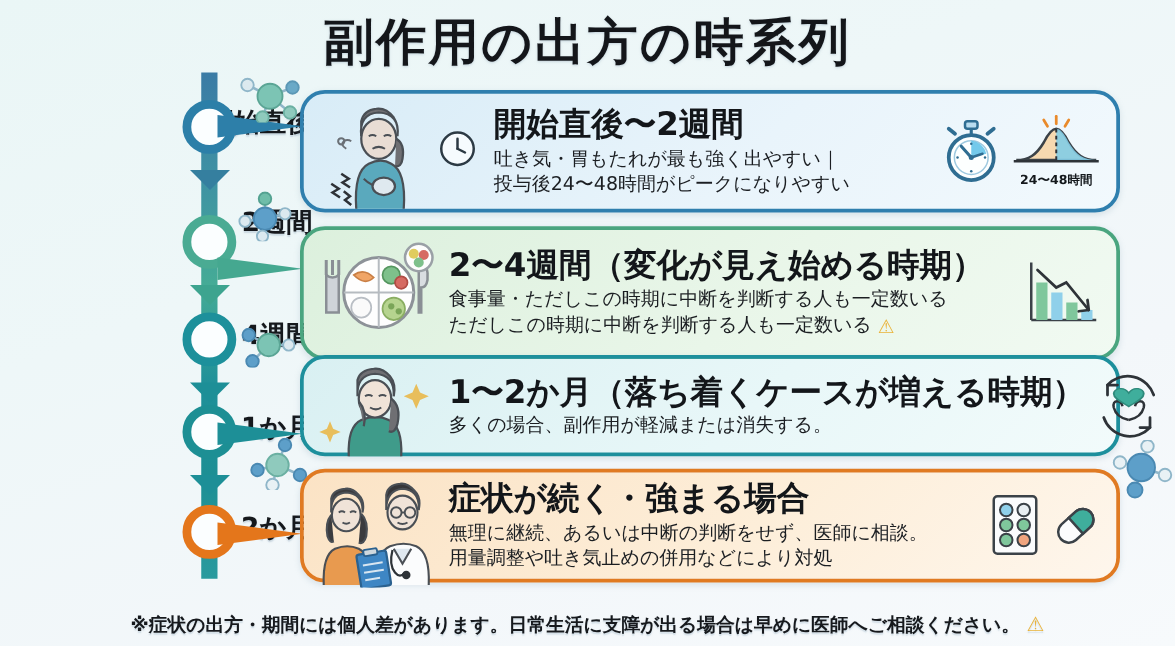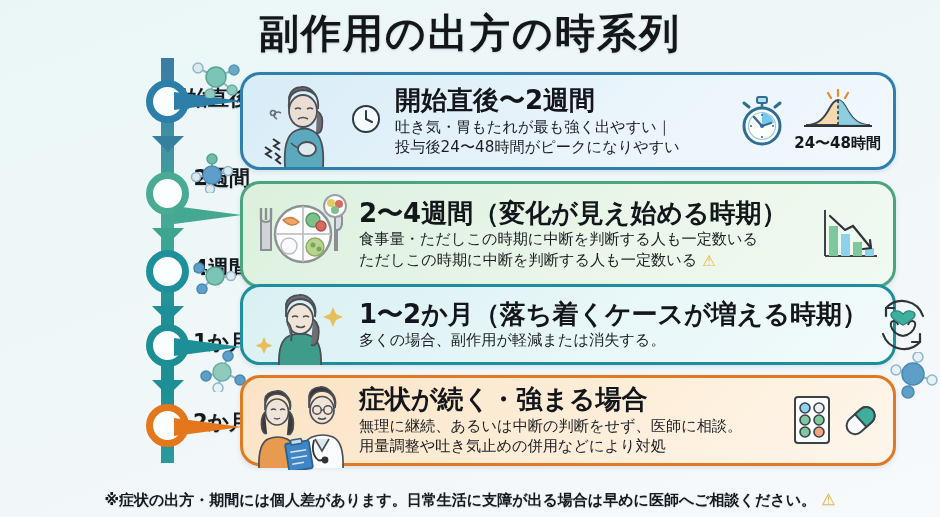--- a/index.html
+++ b/index.html
@@ -237,21 +237,21 @@
         <g stroke="#e98a2b" stroke-width="2.2" stroke-linecap="round">
           <line x1="36" y1="1" x2="36" y2="7"></line>
           <line x1="26" y1="4" x2="29" y2="9"></line>
           <line x1="46" y1="4" x2="43" y2="9"></line>
         </g>
         <path d="M4 36 C14 36 20 32 26 22 C30 14 33 11 36 11 C39 11 42 14 46 22 C52 32 58 36 68 36 Z" fill="#f6d9b0" stroke="#3b4248" stroke-width="2"></path>
         <path d="M36 11 C39 11 42 14 46 22 C52 32 58 36 68 36 L36 36 Z" fill="#83cce6" opacity=".9"></path>
         <line x1="36" y1="11" x2="36" y2="36" stroke="#2e3338" stroke-width="1.6" stroke-dasharray="3 2.5"></line>
         <line x1="2" y1="37" x2="70" y2="37" stroke="#2e3338" stroke-width="2"></line>
       </svg>
-      <div style="font-size:15px;font-weight:bold;color:#14181c;margin-top:-1px;">24〜48時間</div>
+      <div style="font-size:10px;font-weight:bold;color:#14181c;margin-top:-1px;">24〜48時間</div>
     </div>
   </div>
 </div>
 
 <div class="card" id="card2">
   <div class="card-illus">
     <svg width="104" height="82" viewBox="0 0 104 82">
       <g stroke="#8a8f95" stroke-width="2" fill="#d9dde1">
         <path d="M10 18 v12 M15 18 v12 M20 18 v12" stroke-width="2.4"></path>
         <path d="M10 30 q5 4 10 0 v30 h-10z" fill="#cfd4d9"></path>

